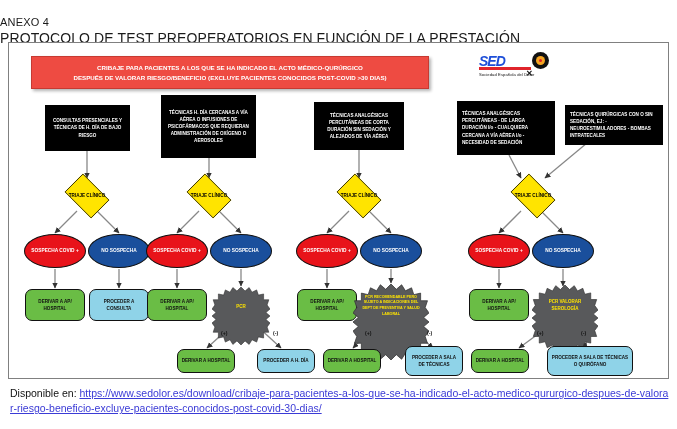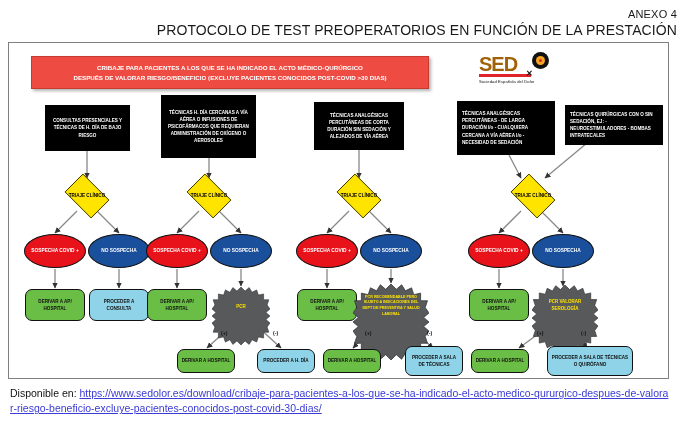--- a/index.html
+++ b/index.html
@@ -4,21 +4,21 @@
 <style>
   * { box-sizing: border-box; margin: 0; padding: 0; }
   body {
     width: 677px; height: 429px;
     background: #ffffff;
     font-family: "Liberation Sans", sans-serif;
     overflow: hidden;
     position: relative;
   }
   
-  #header { text-align: right; padding-top: 8px; }
+  #header { text-align: left; padding-top: 16px; }
   #header .l1 { font-size: 11px; color: #1a1a1a; letter-spacing: .2px; }
   #header .l2 { font-size: 14px; color: #1a1a1a; letter-spacing: .1px; margin-top: 2px; }
 
   
   #frame {
     position: absolute;
     left: 8px; top: 42px;
     width: 661px; height: 337px;
     border: 1.5px solid #808080;
     background: #fff;
@@ -36,21 +36,21 @@
     font-size: 6.2px; font-weight: bold;
     display: flex; flex-direction: column;
     align-items: center; justify-content: center;
     text-align: center; line-height: 1.5;
     box-shadow: 2px 2px 3px rgba(0,0,0,.3);
   }
   #banner span { display: block; white-space: nowrap; }
 
   
   #logo { left: 470px; top: 10px; width: 110px; height: 42px; }
-  #logo .wordmark { font-size: 20px; font-weight: bold; color: #a16207; letter-spacing: -1px; font-family: "Liberation Sans", sans-serif; }
+  #logo .wordmark { font-size: 14px; font-weight: bold; color: #1d4ed8; letter-spacing: -1px; font-family: "Liberation Sans", sans-serif; font-style: italic; }
   #logo .redline { width: 52px; height: 3px; background: #e0242b; margin-top: -2px; }
   #logo .tagline { font-size: 4.1px; color: #111; margin-top: 2px; letter-spacing: .1px; }
   #logo .mark { position: absolute; left: 53px; top: -1px; width: 17px; height: 17px; border-radius: 50%; background: #111; display: flex; align-items: center; justify-content: center; }
   #logo .mark i { width: 9px; height: 9px; border-radius: 50%; background: #f5a623; display: block; position: relative; }
   #logo .mark i:after { content: ""; position: absolute; left: 3px; top: 3px; width: 3px; height: 3px; border-radius: 50%; background: #e0242b; }
   #logo .swoosh { position: absolute; left: 47px; top: 16px; font-size: 8px; color: #111; font-weight: bold; }
 
   
   .blackbox {
     background: #000; color: #fff;

